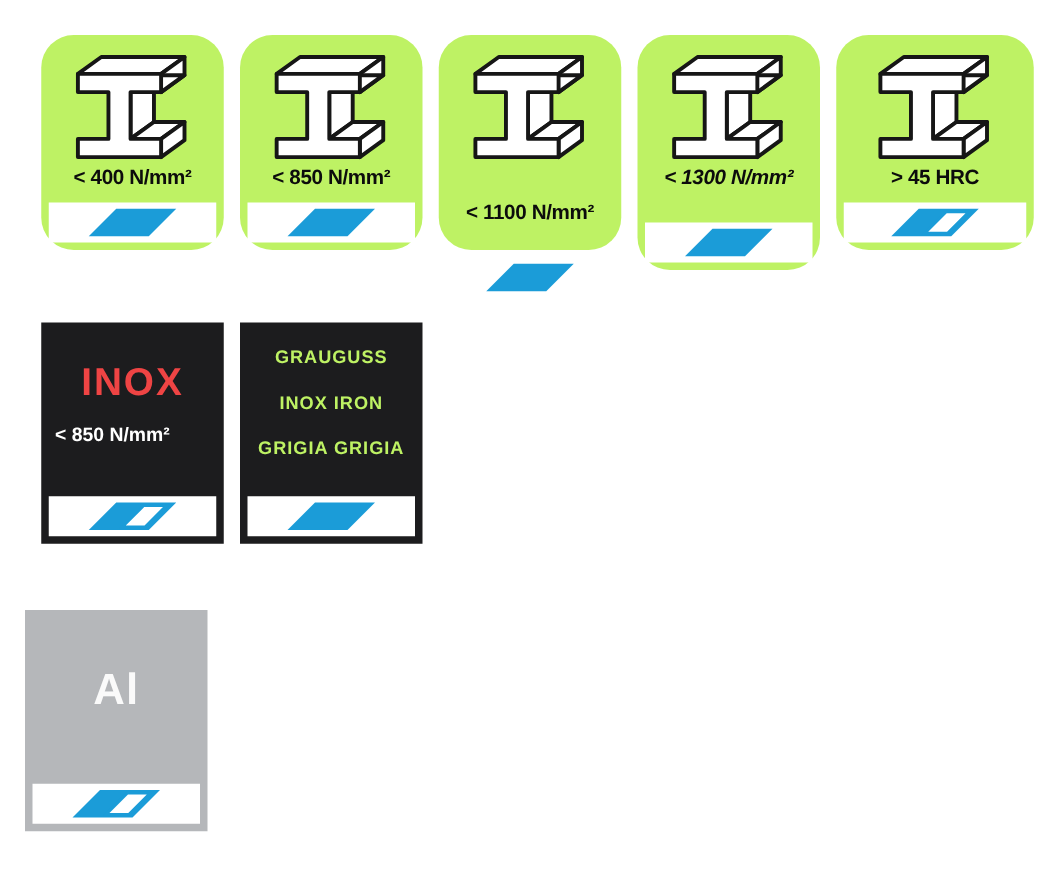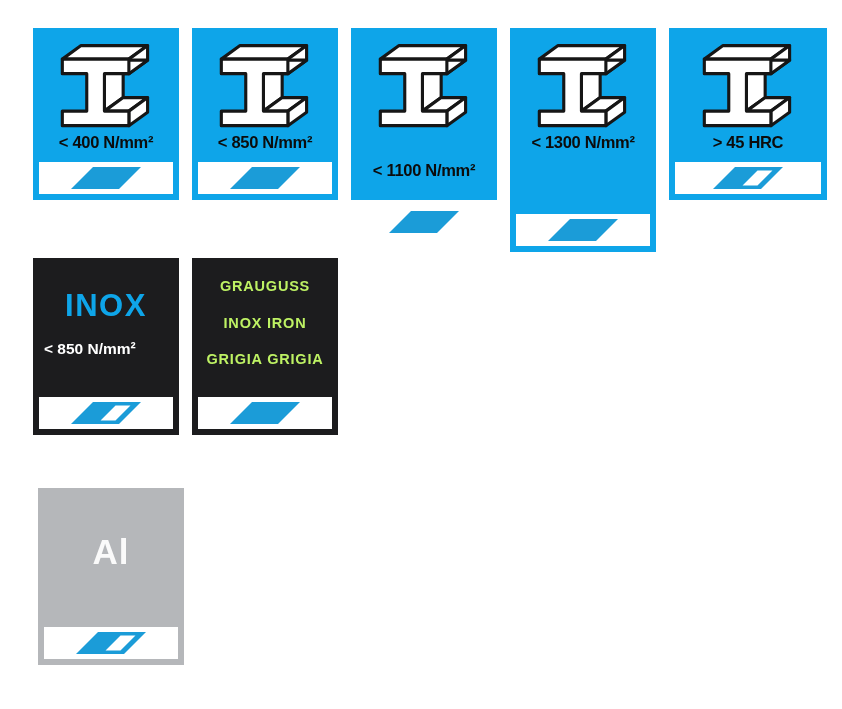--- a/index.html
+++ b/index.html
@@ -9,21 +9,21 @@
     font-family:"Liberation Sans", sans-serif;
     position:relative;
     overflow:hidden;
   }
   .tile {
     position:absolute;
     display:flex;
     flex-direction:column;
     box-sizing:border-box;
   }
-  .tile.gray  { background:#0ea5e9; }
+  .tile.gray  { background:#bef264;border-radius:26px; }
   .tile.black { background:#1c1c1e; }
   .tile.lgray { background:#b5b7ba; }
 
   .art {
     display:flex;
     justify-content:center;
     align-items:flex-start;
     margin-top:2px;
   }
   .s-label {
@@ -37,21 +37,21 @@
   .band {
     margin:5px 6px 6px;
     margin-top:auto;
     height:32px;
     background:#ffffff;
     display:flex;
     align-items:center;
     justify-content:center;
   }
   .inox-title {
-    color:#0ea5e9;
+    color:#ef4444;
     font-size:31px;
     font-weight:bold;
     letter-spacing:1.5px;
     text-align:center;
     margin-top:32px;
     line-height:1;
   }
   .inox-sub {
     color:#ffffff;
     font-size:15.5px;
@@ -148,21 +148,21 @@
       </svg>
     </div>
     <div class="s-label">&lt; 1100 N/mm²</div>
     <div class="band">
       <svg width="100" height="30" viewBox="0 0 100 30">
         <path d="M15,26 L63,26 L85,4 L37,4 Z" fill="#1b9cd8"></path>
       </svg>
     </div>
   </div>
 
-  <div class="tile gray" style="left:510px;top:28px;width:146px;height:224px;">
+  <div class="tile gray" style="left:510px;top:28px;width:146px;height:188px;font-style:italic;">
     <div class="art">
       <svg width="104" height="104" viewBox="0 0 100 100" aria-hidden="true">
         <g fill="#ffffff" stroke="#161616" stroke-width="3" stroke-linejoin="round">
           <path d="M8,28 L26,15 L90,15 L72,28 Z"></path>
           <path d="M72,28 L90,15 L90,29 L72,42 Z"></path>
           <path d="M48.5,42 L72,42 L90,29 L66.5,29 Z"></path>
           <path d="M48.5,42 L66.5,29 L66.5,65 L48.5,78 Z"></path>
           <path d="M48.5,78 L72,78 L90,65 L66.5,65 Z"></path>
           <path d="M72,78 L90,65 L90,79 L72,92 Z"></path>
           <path d="M8,28 H72 V42 H48.5 V78 H72 V92 H8 V78 H31.5 V42 H8 Z"></path>
@@ -217,21 +217,21 @@
       <div class="ci-line">INOX IRON</div>
       <div class="ci-line">GRIGIA GRIGIA</div>
     </div>
     <div class="band">
       <svg width="100" height="30" viewBox="0 0 100 30">
         <path d="M15,26 L63,26 L85,4 L37,4 Z" fill="#1b9cd8"></path>
       </svg>
     </div>
   </div>
 
-  <div class="tile lgray" style="left:38px;top:488px;width:146px;height:177px;">
+  <div class="tile lgray" style="left:20px;top:488px;width:146px;height:177px;">
     <div class="al-label">Al</div>
     <div class="band">
       <svg width="100" height="30" viewBox="0 0 100 30">
         <path d="M15,26 L63,26 L85,4 L37,4 Z" fill="#1b9cd8"></path>
         <path d="M42,23.5 L60,23.5 L77,6.5 L59,6.5 Z" fill="#ffffff" stroke="#1b9cd8" stroke-width="2.2"></path>
       </svg>
     </div>
   </div>
 
 </div>

